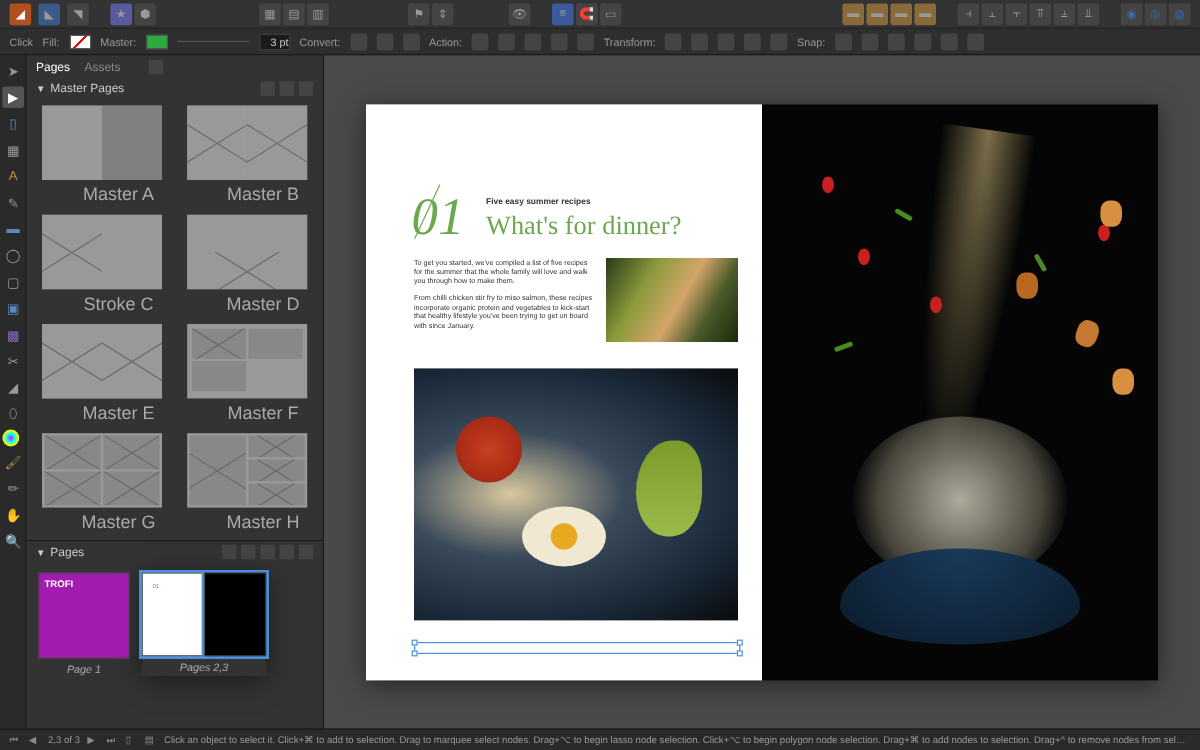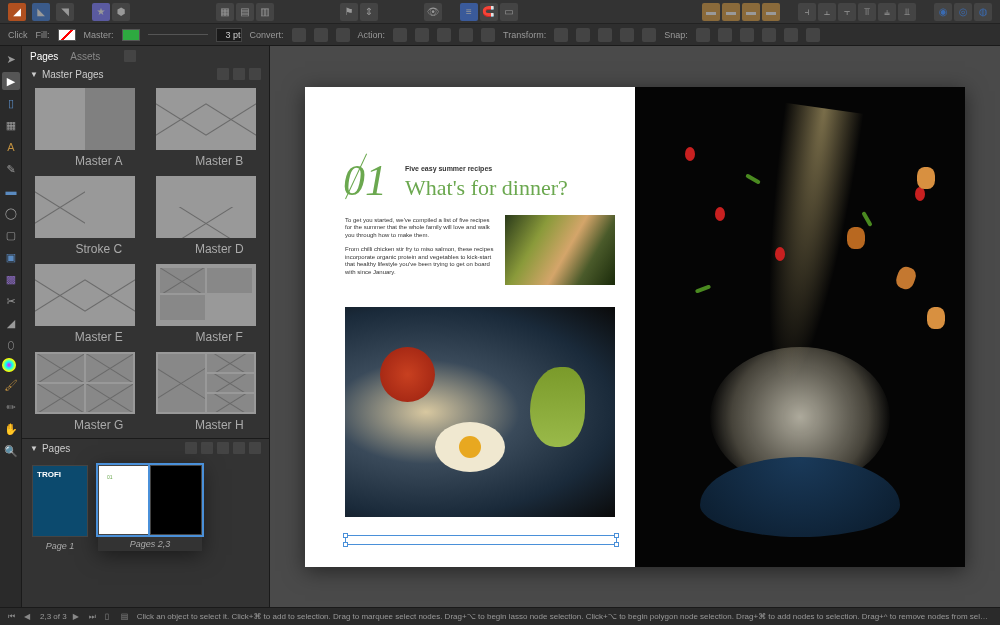--- a/index.html
+++ b/index.html
@@ -26,25 +26,25 @@
 .panel { width: 248px; background: #333; border-right: 1px solid #1a1a1a; display: flex; flex-direction: column; overflow: hidden; }
 .panel-tabs { display: flex; align-items: center; padding: 4px 8px; font-size: 10px; color: #888; gap: 12px; }
 .panel-tabs .tab.active { color: #fff; }
 .panel-section-header { display: flex; align-items: center; padding: 2px 8px; font-size: 10px; color: #ccc; gap: 4px; }
 .panel-section-header .flex { flex: 1; }
 .disclosure { font-size: 8px; cursor: pointer; }
 .hdr-btn { width: 12px; height: 12px; background: #444; border-radius: 1px; cursor: pointer; }
 .masters-grid { display: grid; grid-template-columns: 1fr 1fr; gap: 8px 14px; padding: 6px 10px; overflow-y: auto; }
 .master-item { display: flex; flex-direction: column; align-items: center; gap: 4px; }
 .master-thumb { width: 100px; height: 62px; background: #888; position: relative; cursor: pointer; }
-.master-label { font-size: 12px; color: #aaa; padding-left: 27px; }
+.master-label { font-size: 15px; color: #aaa; padding-left: 27px; }
 .pages-section { border-top: 1px solid #1a1a1a; }
 .pages-row { display: flex; gap: 10px; padding: 8px 10px; }
 .page-thumb { display: flex; flex-direction: column; align-items: center; gap: 4px; cursor: pointer; }
-.page-thumb .pg { width: 56px; height: 72px; background: #0c4a6e; border: 1px solid #444; position: relative; overflow: hidden; }
+.page-thumb .pg { width: 76px; height: 72px; background: #a21caf; border: 1px solid #444; position: relative; overflow: hidden; }
 .page-thumb.spread .pgset { display: flex; }
 .page-thumb.spread .pg { width: 52px; height: 70px; }
 .page-thumb.selected .pg, .page-thumb.selected .pgset { outline: 2px solid #4a90d9; }
 .pg-label { font-size: 9px; color: #aaa; font-style: italic; }
 .pg .trofi { color: #fff; font-size: 8px; font-weight: bold; padding: 4px; }
 .canvas-area { flex: 1; background: #4a4a4a; display: flex; align-items: center; justify-content: center; overflow: hidden; position: relative; }
 .spread { display: flex; box-shadow: 0 4px 20px rgba(0,0,0,0.5); }
 .page { width: 330px; height: 480px; background: #fff; position: relative; overflow: hidden; }
 .page.right { background: #050505; }
 .p-number { font-family: 'Bodoni MT', Didot, serif; font-style: italic; font-size: 44px; color: #6ba84f; position: absolute; top: 68px; left: 38px; font-weight: 300; }

